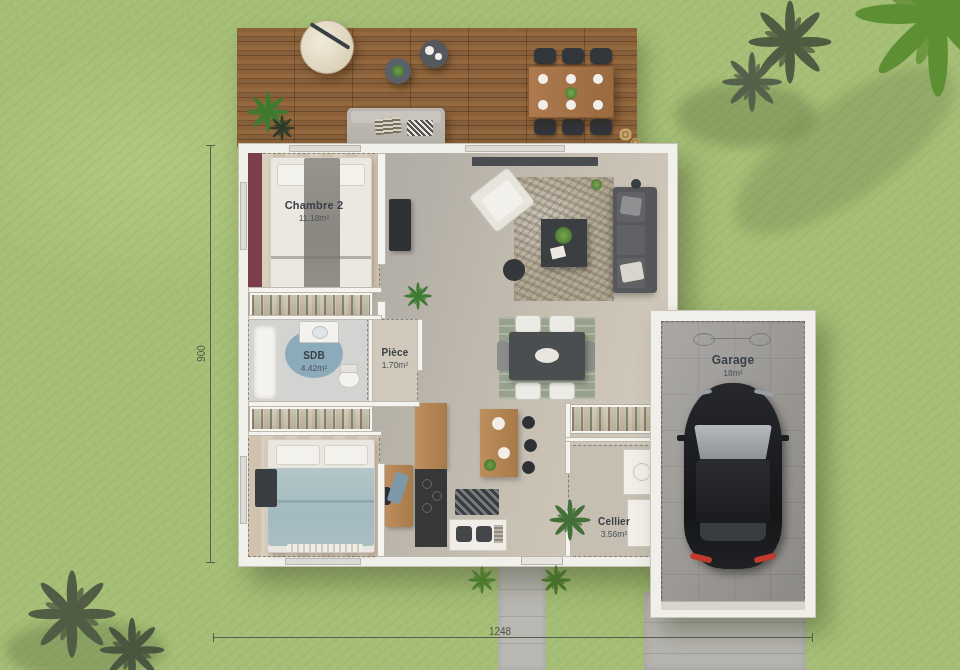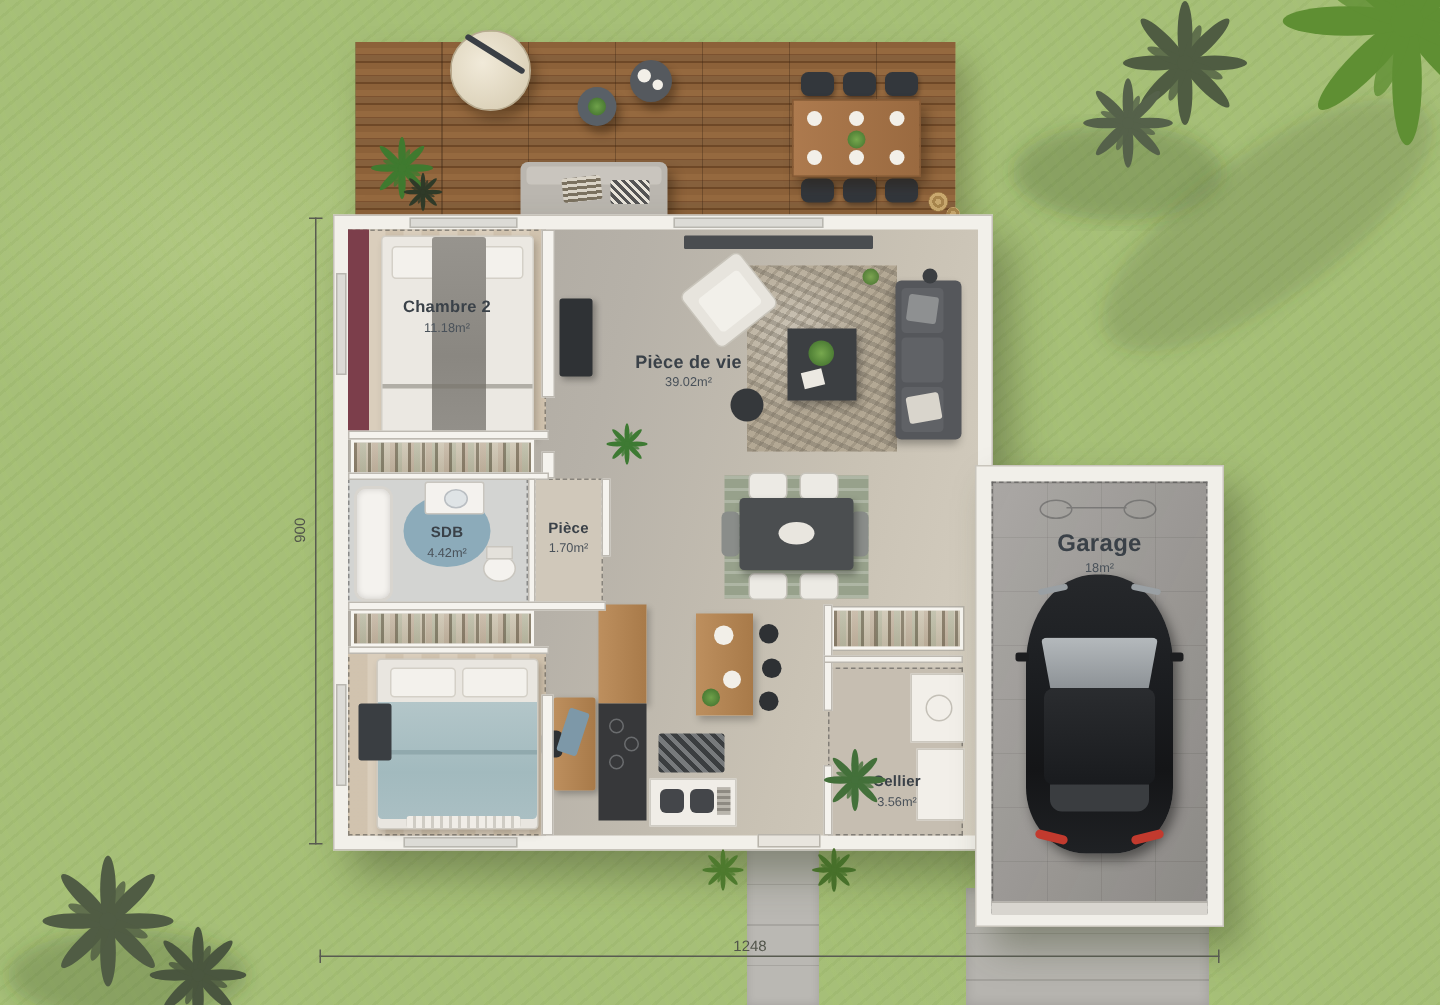--- a/index.html
+++ b/index.html
@@ -21,21 +21,21 @@
     background:
       repeating-linear-gradient(90deg, transparent 0 57px, rgba(55,35,18,.35) 57px 58px),
       repeating-linear-gradient(180deg, #8c6139 0 4px, #95693f 4px 8px, #7c5230 8px 9px, #86603c 9px 13px, #6e4827 13px 14px);
     box-shadow:8px 12px 20px rgba(60,60,30,.35);
   }
   .round-table{border-radius:50%;}
   .plate{background:#f2efe8;border-radius:50%;position:absolute;}
   .deck-chair{background:#33373c;border-radius:5px;position:absolute;box-shadow:1px 2px 3px rgba(0,0,0,.3);}
   
   .house{
-    left:222px;top:143px;width:438px;height:422px;
+    left:238px;top:143px;width:438px;height:422px;
     background:#f2f0ea;border:1px solid #c6c2b9;
     box-shadow:12px 16px 26px rgba(55,65,35,.42);
   }
   .house-floor{left:9px;top:9px;width:420px;height:404px;
     background:linear-gradient(105deg,#a9a49c 0%,#b6b1a8 38%,#c9c2b4 72%,#d6cfc1 100%);}
   .room{border:1px dashed rgba(50,50,50,.45);box-sizing:border-box;}
   .wall{background:#f5f3ee;border:1px solid #bdb9b1;box-sizing:border-box;}
   .window{background:#dcdbd6;border:1px solid #b9b7b0;box-sizing:border-box;}
   .room-label{color:#3a4148;text-align:center;line-height:1.25;z-index:30;pointer-events:none;}
   .room-label .nm{font-weight:bold;font-size:11px;letter-spacing:.2px;}
@@ -244,24 +244,20 @@
     <div class="abs window" style="left:226px;top:1px;width:100px;height:7px;"></div>
     <div class="abs window" style="left:1px;top:38px;width:7px;height:68px;"></div>
     <div class="abs window" style="left:1px;top:312px;width:7px;height:68px;"></div>
     <div class="abs window" style="left:46px;top:414px;width:76px;height:7px;"></div>
     <div class="abs" style="left:282px;top:412px;width:42px;height:9px;background:#e8e5de;border:1px solid #b9b5ac;box-sizing:border-box;"></div>
 
     <div class="abs room-label" style="left:15px;top:55px;width:120px;">
       <div class="nm">Chambre 2</div>
       <div class="ar">11.18m²</div>
     </div>
-    <div class="abs room-label" style="left:176px;top:90px;width:120px;">
-      <div class="nm" style="font-size:12px;">Pièce de vie</div>
-      <div class="ar">39.02m²</div>
-    </div>
     <div class="abs room-label" style="left:38px;top:206px;width:74px;">
       <div class="nm" style="font-size:10px;">SDB</div>
       <div class="ar">4.42m²</div>
     </div>
     <div class="abs room-label" style="left:130px;top:203px;width:52px;">
       <div class="nm" style="font-size:10px;">Pièce</div>
       <div class="ar">1.70m²</div>
     </div>
     <div class="abs room-label" style="left:338px;top:372px;width:74px;">
       <div class="nm" style="font-size:10px;">Cellier</div>
@@ -272,21 +268,21 @@
   <div class="abs garage">
     <div class="abs garage-floor"></div>
     <div class="abs" style="left:10px;top:290px;width:144px;height:8px;background:#d8d5cf;border-top:1px solid #b5b2ab;"></div>
 
     <div class="abs" style="left:40px;top:20px;width:84px;height:16px;opacity:.55;">
       <div class="abs" style="left:2px;top:2px;width:20px;height:11px;border:1px solid #5a5a5a;border-radius:50%;"></div>
       <div class="abs" style="left:58px;top:2px;width:20px;height:11px;border:1px solid #5a5a5a;border-radius:50%;"></div>
       <div class="abs" style="left:20px;top:7px;width:40px;height:1px;background:#5a5a5a;"></div>
     </div>
     <div class="abs room-label" style="left:0;top:42px;width:164px;">
-      <div class="nm" style="font-size:16px;">Garage</div>
+      <div class="nm" style="font-size:12px;">Garage</div>
       <div class="ar">18m²</div>
     </div>
 
     <div class="abs car-body">
       <div class="abs" style="left:10px;top:42px;width:78px;height:34px;background:linear-gradient(180deg,#b4b9bc,#8d9296);clip-path:polygon(8% 100%,92% 100%,100% 0,0 0);border-radius:4px;"></div>
       <div class="abs" style="left:12px;top:76px;width:74px;height:64px;background:linear-gradient(180deg,#2a2c2f,#191b1e);border-radius:6px;"></div>
       <div class="abs" style="left:16px;top:140px;width:66px;height:18px;background:#3a3d40;border-radius:0 0 8px 8px;"></div>
       <div class="abs" style="left:-7px;top:52px;width:9px;height:6px;background:#1c1d1f;border-radius:2px;"></div>
       <div class="abs" style="left:96px;top:52px;width:9px;height:6px;background:#1c1d1f;border-radius:2px;"></div>
       <div class="abs" style="left:6px;top:172px;width:22px;height:6px;background:#c23a2e;border-radius:3px;transform:rotate(14deg);"></div>

